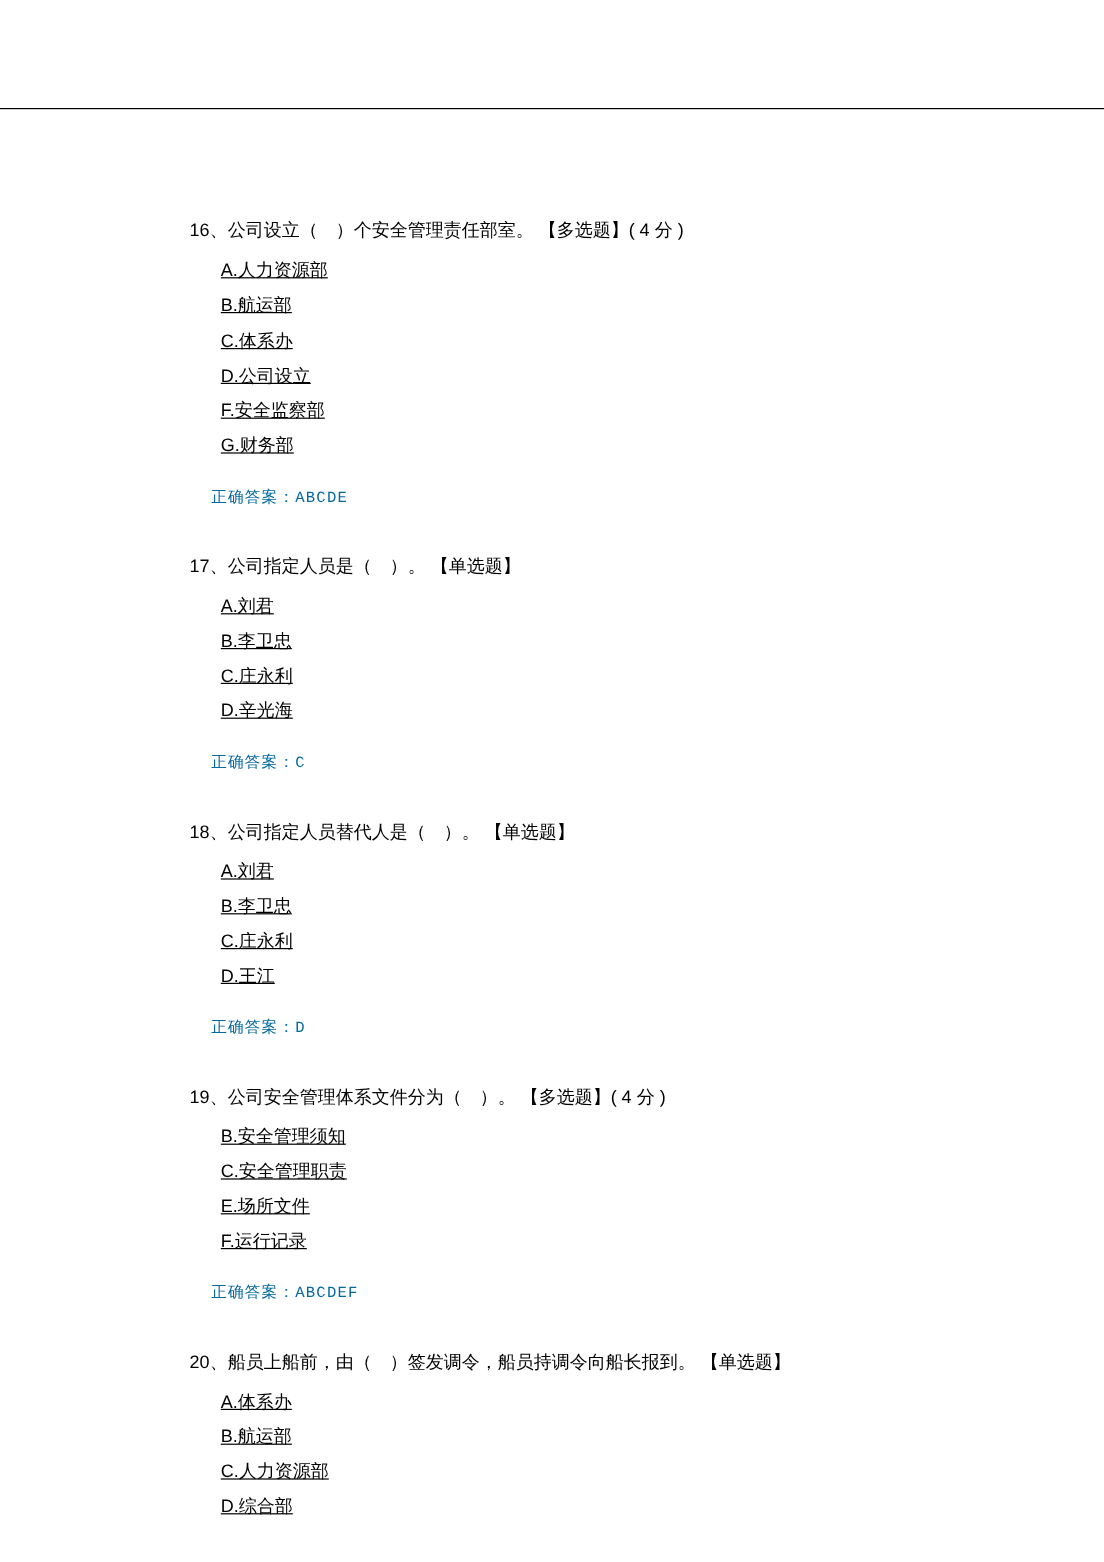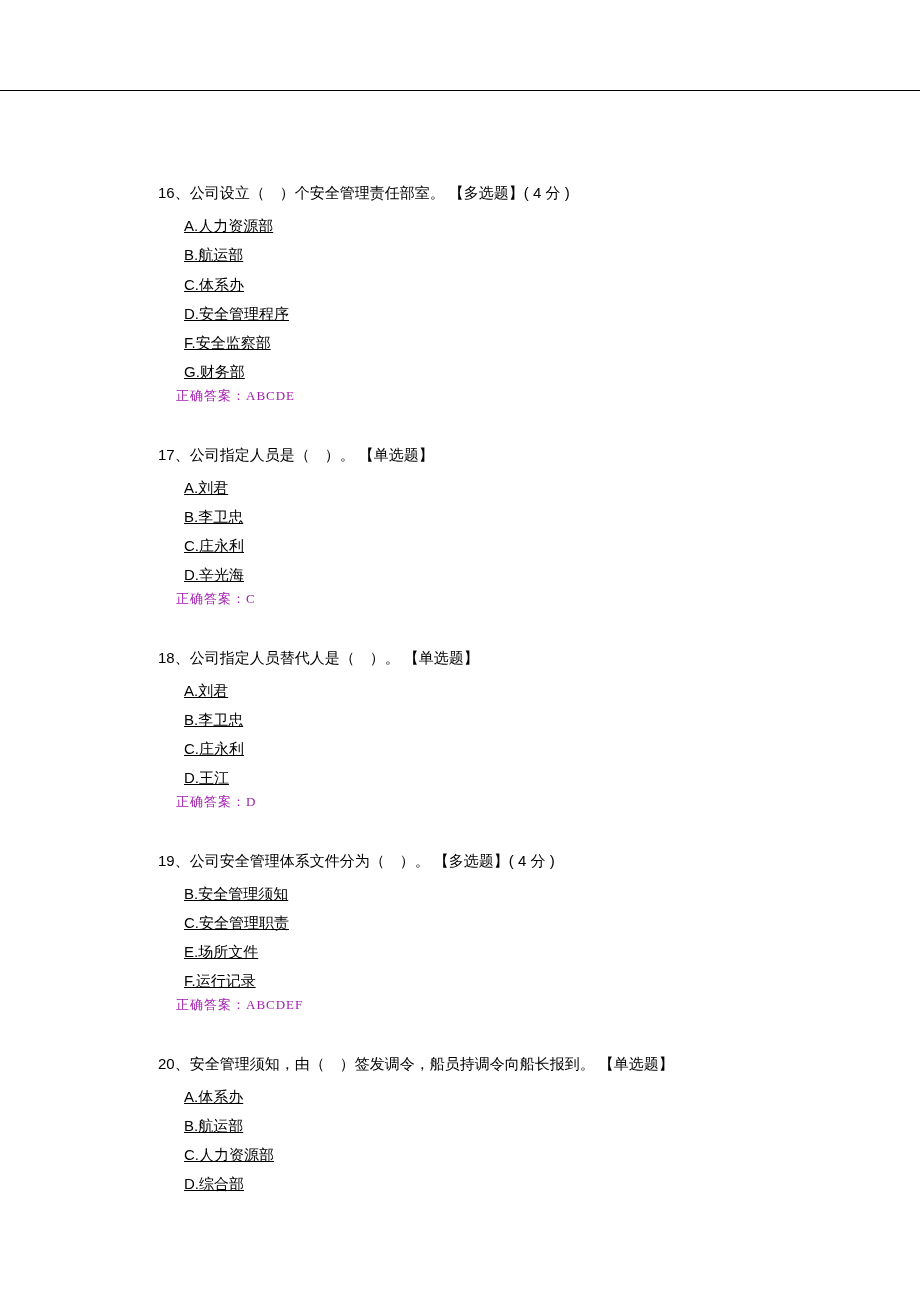--- a/index.html
+++ b/index.html
@@ -27,40 +27,40 @@
     padding-left: 26px;
     text-decoration: underline;
   }
   .option {
     font-size: 15px;
     line-height: 1.95;
   }
   .answer {
     padding-left: 18px;
     font-size: 13px;
-    color: #a21caf;
-    font-family: Liberation Serif, serif;
+    color: #0369a1;
+    font-family: Liberation Mono, monospace;
     letter-spacing: 1px;
-    margin-top: 0;
+    margin-top: 18px;
   }
 </style>
 </head>
 <body>
 
 <div class="page">
 
   <div class="question">
     <div class="q-header">
       <span>16</span><span>、公司设立（　）个安全管理责任部室。  【多选题】( 4 分 )</span>
     </div>
     <div class="options">
       <div class="option">A.人力资源部</div>
       <div class="option">B.航运部</div>
       <div class="option">C.体系办</div>
-      <div class="option">D.安全管理程序</div>
+      <div class="option">D.公司设立</div>
       <div class="option">F.安全监察部</div>
       <div class="option">G.财务部</div>
     </div>
     <div class="answer">正确答案：ABCDE</div>
   </div>
 
   <div class="question">
     <div class="q-header">
       <span>17</span><span>、公司指定人员是（　）。  【单选题】</span>
     </div>
@@ -94,21 +94,21 @@
       <div class="option">B.安全管理须知</div>
       <div class="option">C.安全管理职责</div>
       <div class="option">E.场所文件</div>
       <div class="option">F.运行记录</div>
     </div>
     <div class="answer">正确答案：ABCDEF</div>
   </div>
 
   <div class="question">
     <div class="q-header">
-      <span>20</span><span>、安全管理须知，由（　）签发调令，船员持调令向船长报到。  【单选题】</span>
+      <span>20</span><span>、船员上船前，由（　）签发调令，船员持调令向船长报到。  【单选题】</span>
     </div>
     <div class="options">
       <div class="option">A.体系办</div>
       <div class="option">B.航运部</div>
       <div class="option">C.人力资源部</div>
       <div class="option">D.综合部</div>
     </div>
   </div>
 
 </div>

